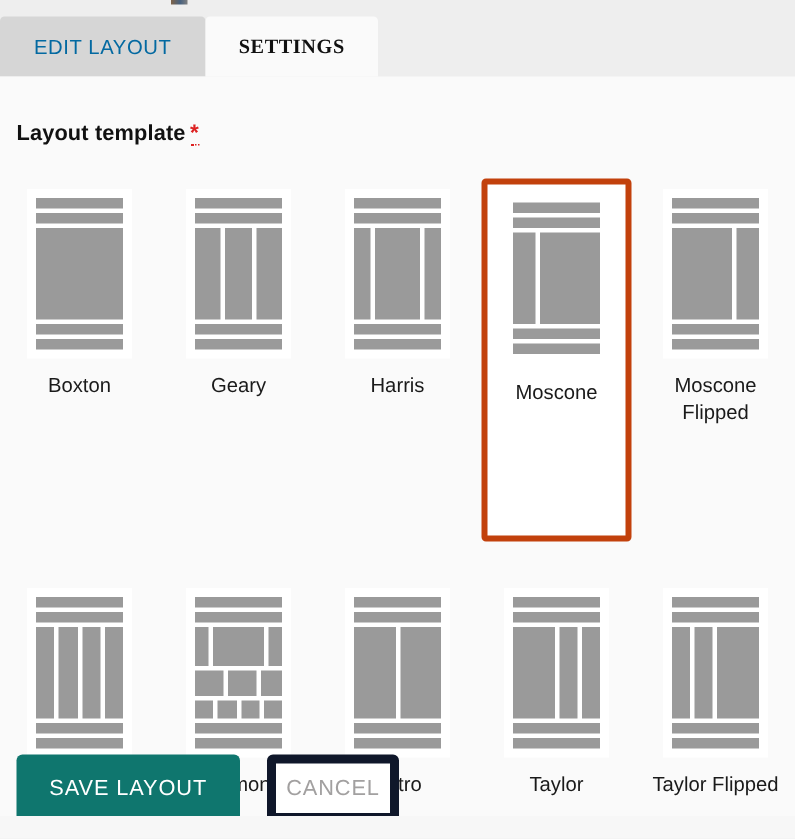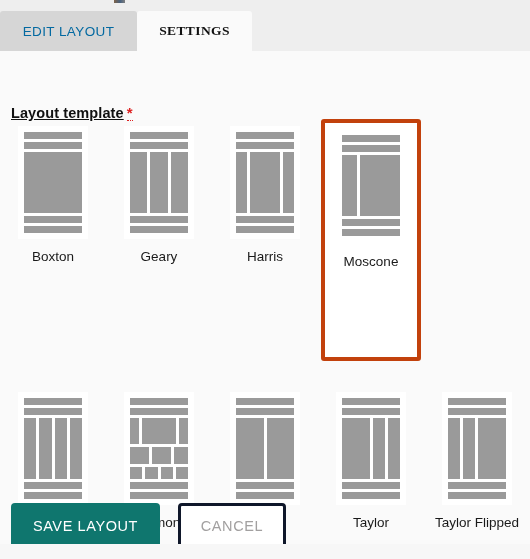--- a/index.html
+++ b/index.html
@@ -69,27 +69,26 @@
     top: 51px;
     left: 0;
     width: 530px;
     height: 493px;
     background: #fafafa;
     box-sizing: border-box;
   }
 
   .section-label {
     position: absolute;
-    top: 54px;
+    top: 30px;
     left: 11px;
     font-size: 14.5px;
     font-weight: bold;
     color: #111111;
     letter-spacing: 0.1px;
-    text-decoration: underline;
   }
   .req-asterisk {
     color: #dd2222;
     font-weight: bold;
     font-size: 15px;
     margin-left: 3px;
     border-bottom: 1px dotted #dd2222;
     line-height: 1;
     display: inline-block;
     vertical-align: top;
@@ -197,24 +196,24 @@
     cursor: pointer;
     user-select: none;
   }
   .btn-primary {
     width: 149px;
     background: #0f766e;
     color: #ffffff;
     border: none;
   }
   .btn-secondary {
-    width: 108px;
+    width: 88px;
     background: #ffffff;
     color: #a2a0a0;
-    border: 3px solid #0f172a;
+    border: 6px solid #0f172a;
   }
 
   
   .footer-strip {
     position: absolute;
     left: 0;
     top: 544px;
     width: 530px;
     height: 15px;
     background: #f7f7f7;
@@ -316,20 +315,35 @@
                 <div style="flex:0.6"></div>
                 <div style="flex:1.55"></div>
               </div>
               <div class="bar"></div>
               <div class="bar"></div>
             </div>
             <div class="tpl-name">Moscone</div>
           </div>
         </div>
 
+        <div class="tpl-cell">
+          <div class="tpl-card">
+            <div class="thumb">
+              <div class="bar"></div>
+              <div class="bar"></div>
+              <div class="rowbox">
+                <div style="flex:1.55"></div>
+                <div style="flex:0.6"></div>
+              </div>
+              <div class="bar"></div>
+              <div class="bar"></div>
+            </div>
+            <div class="tpl-name">Moscone Flipped</div>
+          </div>
+        </div>
 
       </div>
 
       <div class="grid-row" style="margin-top:18px;">
 
         <div class="tpl-cell">
           <div class="tpl-card">
             <div class="thumb">
               <div class="bar"></div>
               <div class="bar"></div>

